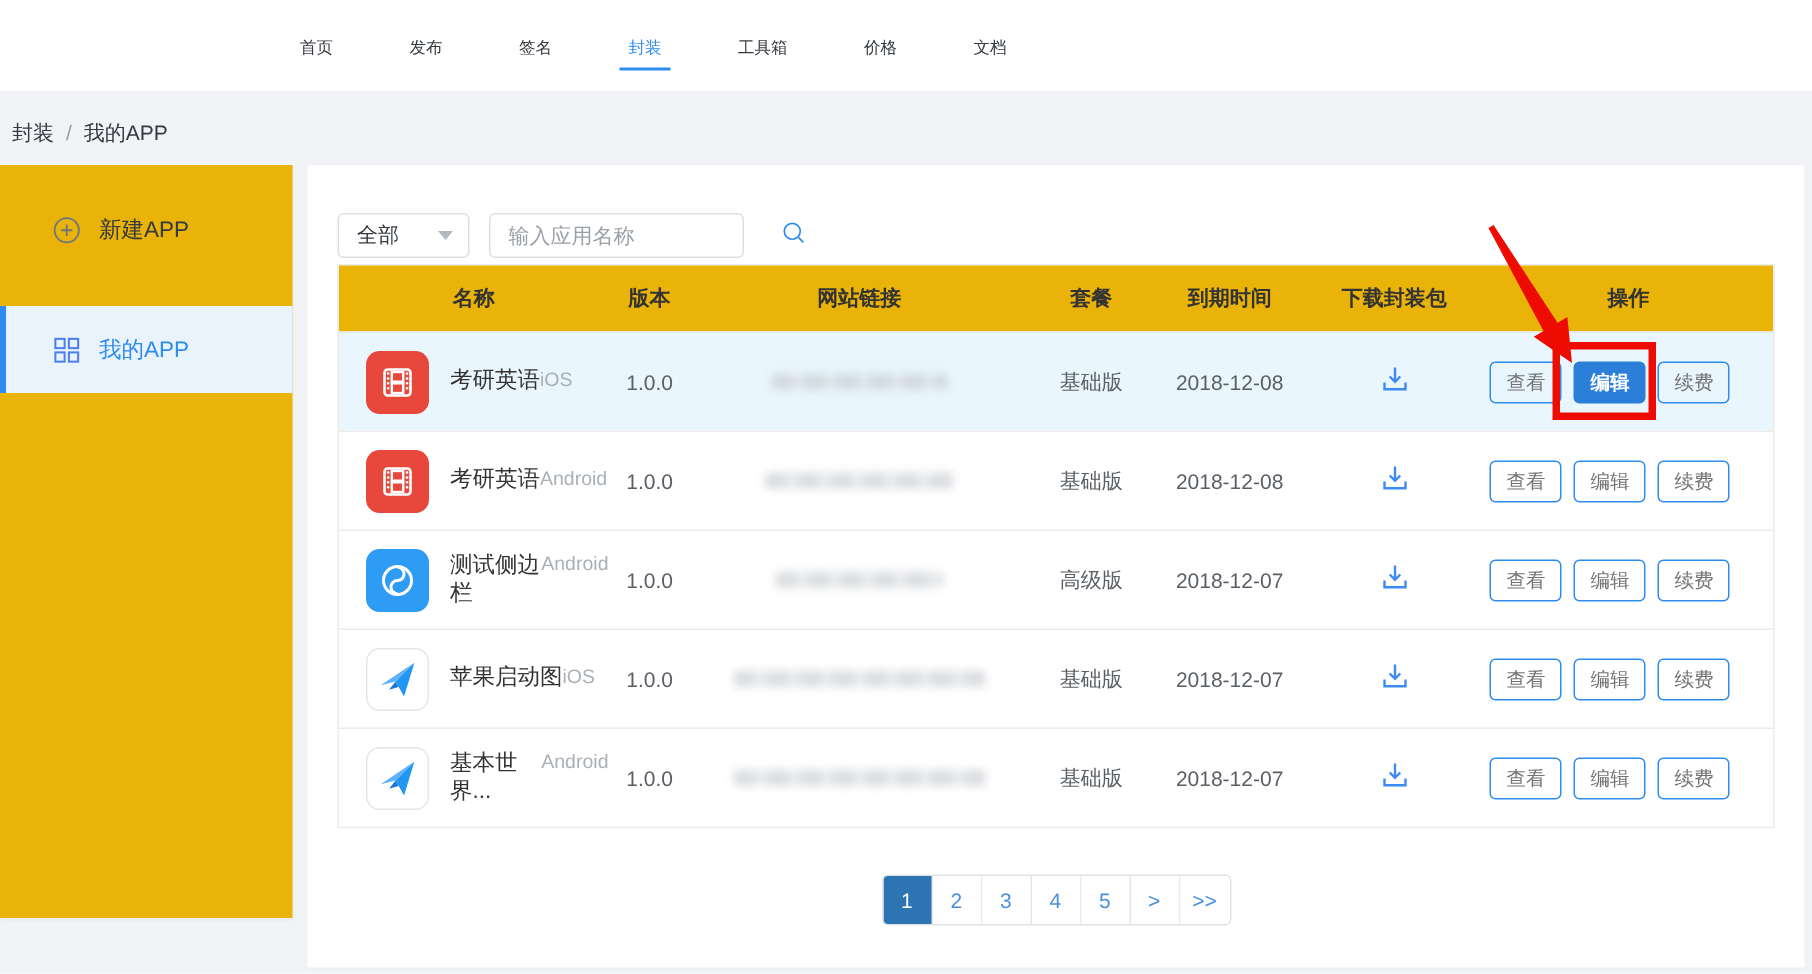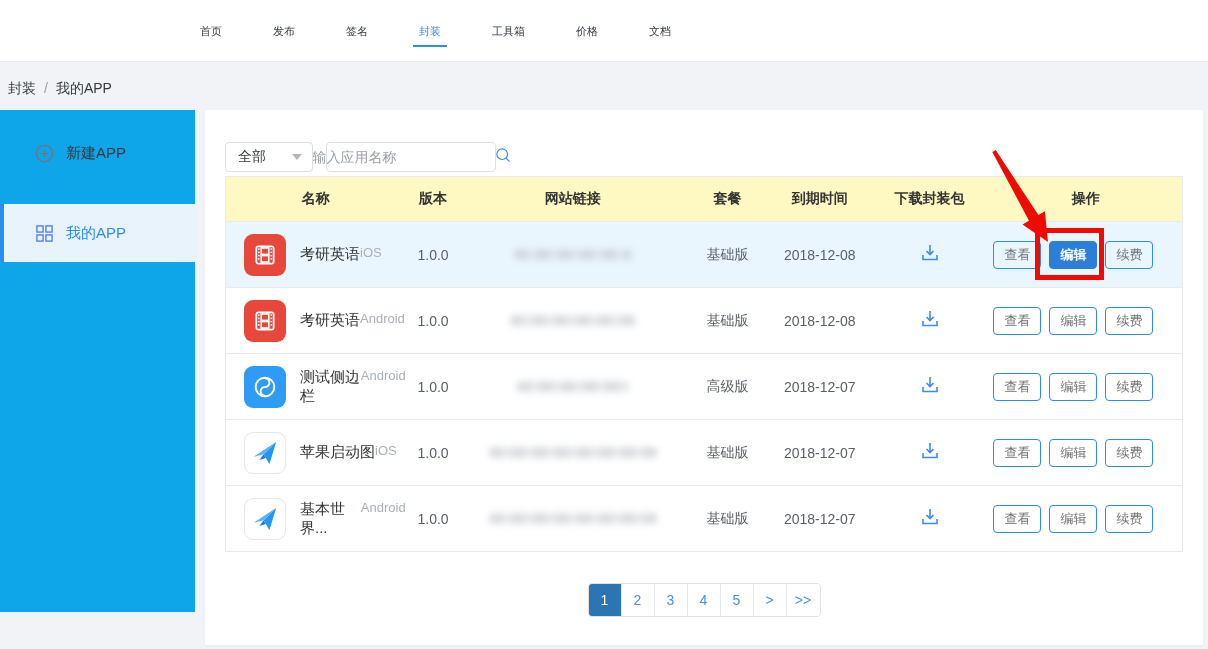--- a/index.html
+++ b/index.html
@@ -11,39 +11,39 @@
   .topnav { position:absolute; left:198px; top:0; height:62px; display:flex; align-items:center; gap:47px; }
   .nav-item { font-size:11px; color:#34393f; cursor:pointer; position:relative; padding:20px 2px; }
   .nav-item.active { color:#2d8cf0; }
   .nav-item.active::after { content:""; position:absolute; left:-4px; right:-4px; bottom:12px; height:2px; background:#2d8cf0; }
 
   
   .breadcrumb { position:absolute; left:8px; top:80px; font-size:14px; color:#34393f; }
   .breadcrumb .sep { color:#9aa0a8; margin:0 8px; }
 
   
-  .sidebar { position:absolute; left:0; top:110px; width:195px; height:502px; background:#0ea5e9; box-shadow:0 1px 3px rgba(0,0,0,.04); }
+  .sidebar { position:absolute; left:0; top:110px; width:195px; height:502px; background:#eab308; box-shadow:0 1px 3px rgba(0,0,0,.04); }
   .side-item { height:58px; display:flex; align-items:center; padding-left:34px; gap:12px; font-size:15px; color:#34393f; cursor:pointer; margin-top:14px; }
   .side-item.active { background:#e9f3fc; color:#2d8cf0; border-left:4px solid #2d8cf0; padding-left:30px; margin-top:22px; }
   .side-icon { width:20px; height:20px; display:inline-flex; align-items:center; justify-content:center; }
 
   
   .main { position:absolute; left:205px; top:110px; width:998px; height:535px; background:#fff; box-shadow:0 1px 3px rgba(0,0,0,.04); }
 
   
   .toolbar { position:absolute; left:20px; top:32px; display:flex; gap:13px; }
   .select { width:88px; height:30px; border:1px solid #dcdfe4; border-radius:4px; background:#fff; display:flex; align-items:center; justify-content:space-between; padding:0 10px 0 12px; font-size:14px; color:#34393f; cursor:pointer; }
   .caret { width:0; height:0; border-left:5px solid transparent; border-right:5px solid transparent; border-top:6px solid #b3b8bf; }
-  .search-box { width:170px; height:30px; border:1px solid #dcdfe4; border-radius:4px; background:#fff; display:flex; align-items:center; padding:0 10px 0 12px;justify-content:center; }
+  .search-box { width:170px; height:30px; border:1px solid #dcdfe4; border-radius:4px; background:#fff; display:flex; align-items:center; padding:0 10px 0 12px; }
   .search-box input { border:none; outline:none; flex:1; font-size:14px; color:#333; font-family:inherit; background:transparent; }
   .search-box input::placeholder { color:#9aa0a8; }
 
   
   .table { position:absolute; left:20px; top:66px; width:958px; border:1px solid #e8eaec; }
-  .thead { display:flex; height:44px; background:#fef9c3; align-items:center; font-size:14px; font-weight:bold; color:#333; }
+  .thead { display:flex; height:44px; background:#eab308; align-items:center; font-size:14px; font-weight:bold; color:#333; }
   .trow { display:flex; height:66px; align-items:center; border-top:1px solid #e8eaec; background:#fff; font-size:14px; color:#5a5f66; }
   .trow.highlight { background:#e9f6fe; }
   .col-name { width:180px; padding-left:18px; display:flex; align-items:center; gap:14px; }
   .col-ver { width:55px; text-align:center; }
   .col-url { width:225px; display:flex; justify-content:center; }
   .col-plan { width:85px; text-align:center; }
   .col-exp { width:100px; text-align:center; }
   .col-dl { width:120px; display:flex; justify-content:center; }
   .col-act { width:193px; display:flex; gap:8px; justify-content:flex-start; padding-left:4px; }
   .thead .col-name { padding-left:0; display:block; text-align:center; width:180px; }

